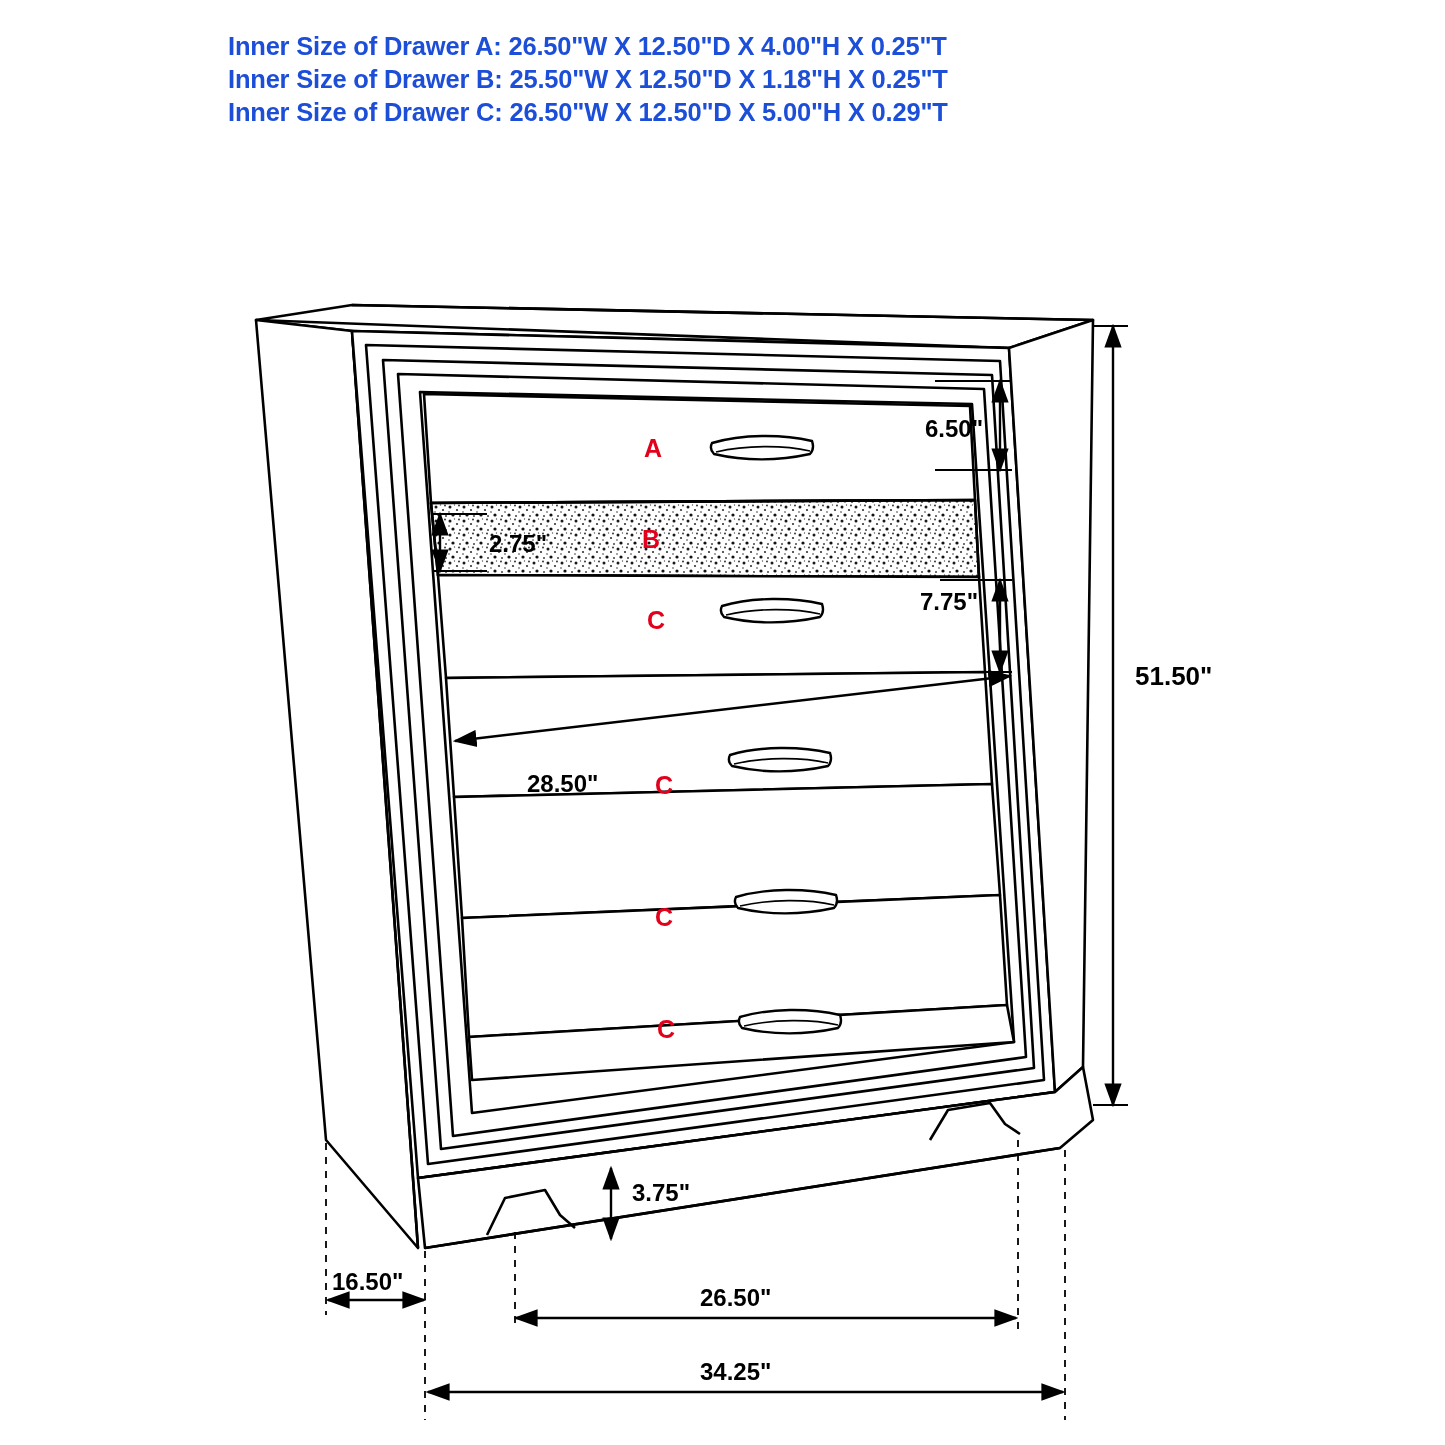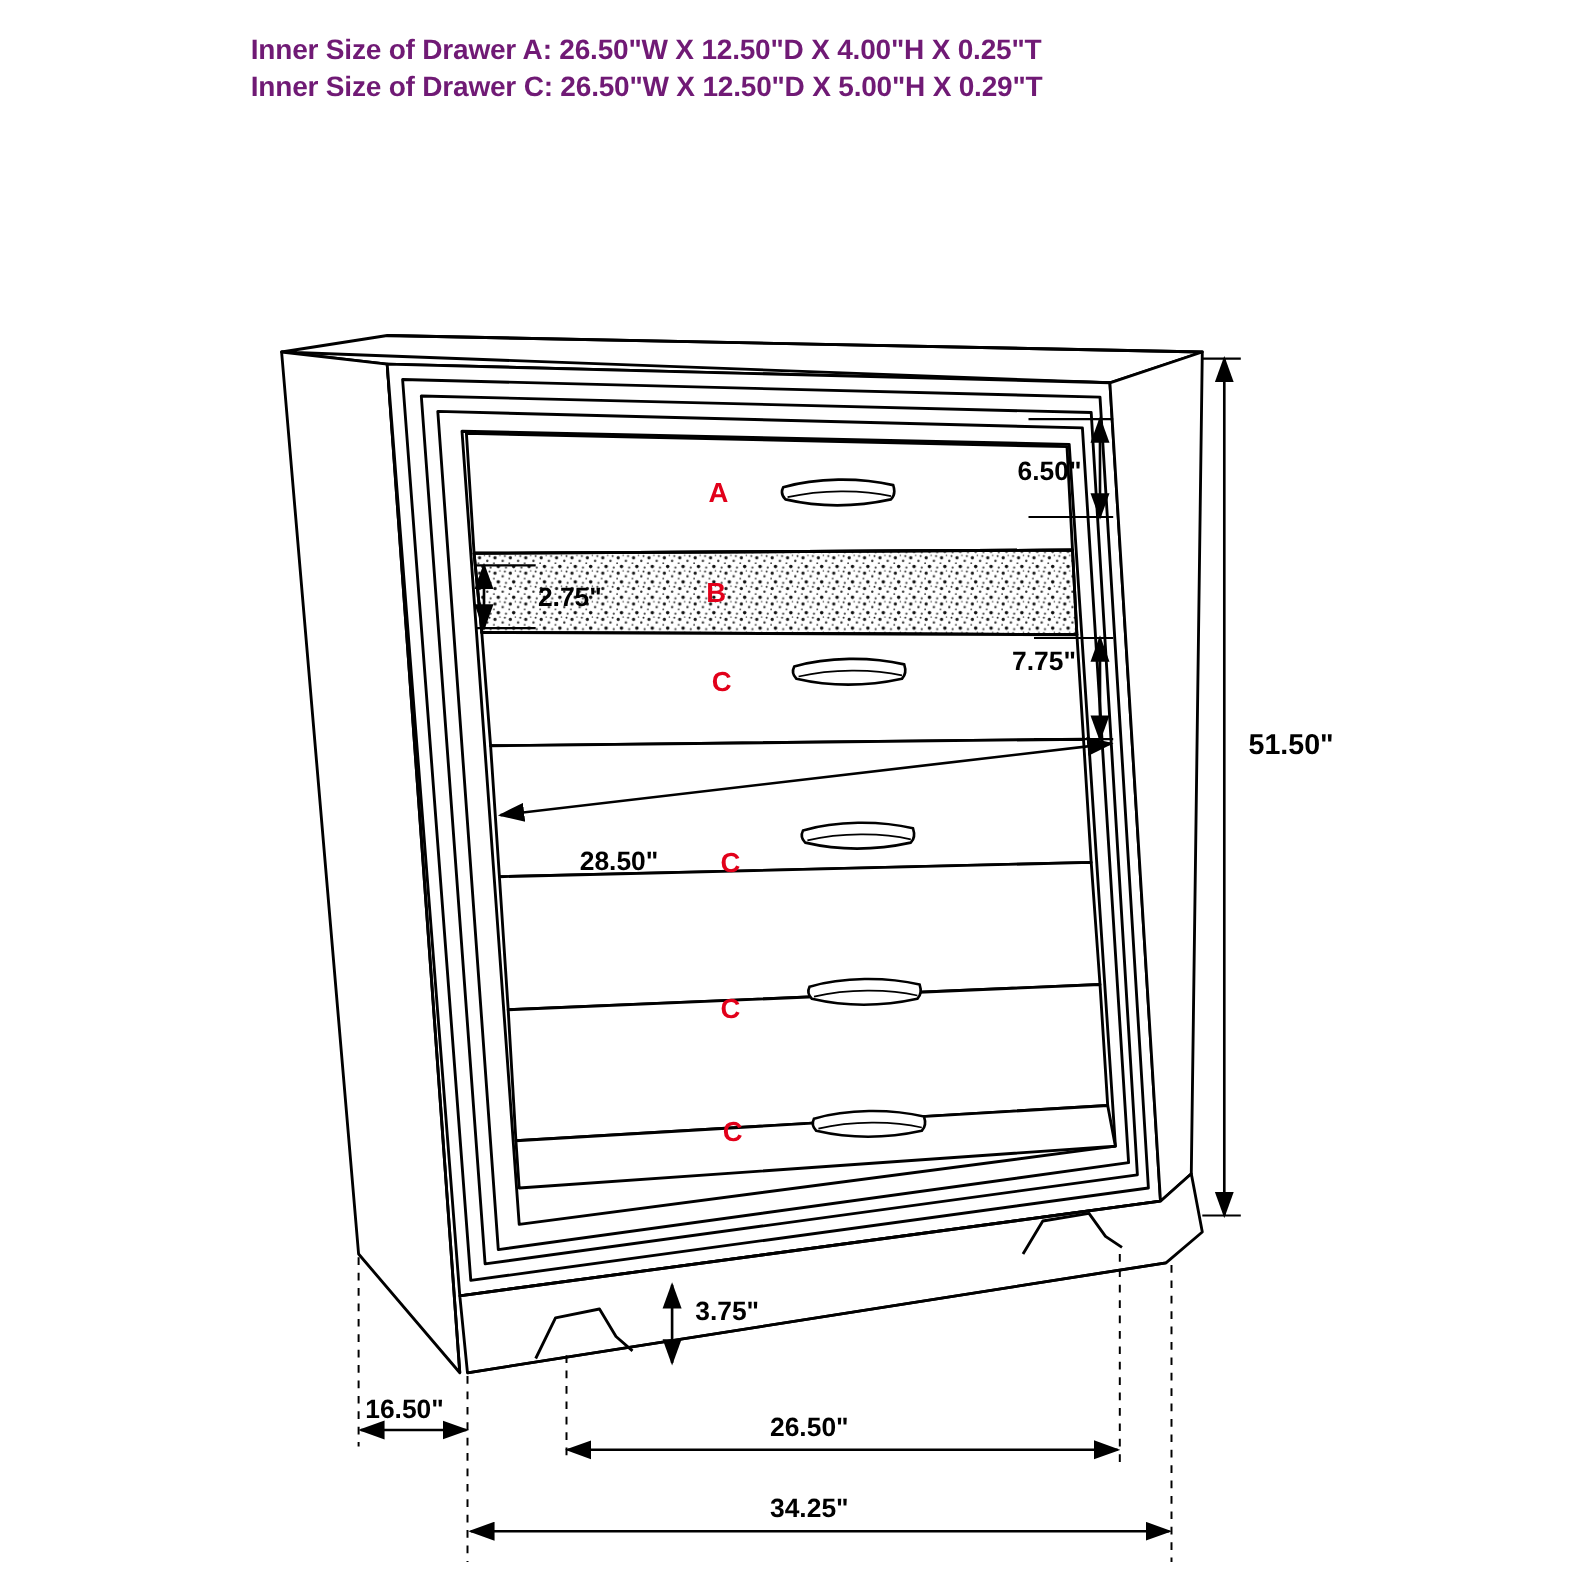--- a/index.html
+++ b/index.html
@@ -21,21 +21,21 @@
   }
   .spec-block {
     position: absolute;
     left: 228px;
     top: 30px;
     width: 1050px;
   }
   .spec-line {
     font-size: 25.5px;
     font-weight: bold;
-    color: #701a75;
+    color: #1d4ed8;
     line-height: 33px;
     white-space: nowrap;
     letter-spacing: -0.2px;
   }
   svg.drawing {
     position: absolute;
     left: 0;
     top: 0;
     width: 1445px;
     height: 1445px;
@@ -55,20 +55,21 @@
     white-space: nowrap;
   }
 </style>
 </head>
 <body>
 
 <div id="stage">
 
   <div class="spec-block">
     <div class="spec-line">Inner Size of Drawer A: 26.50"W X 12.50"D X 4.00"H X 0.25"T</div>
+    <div class="spec-line">Inner Size of Drawer B: 25.50"W X 12.50"D X 1.18"H X 0.25"T</div>
     <div class="spec-line">Inner Size of Drawer C: 26.50"W X 12.50"D X 5.00"H X 0.29"T</div>
   </div>
 
   <svg class="drawing" viewBox="0 0 1445 1445">
     <defs>
       <marker id="arrow-end" markerWidth="10" markerHeight="10" refX="9" refY="3.6" orient="auto" markerUnits="strokeWidth">
         <path d="M0,0 L10,3.6 L0,7.2 z" fill="#000"></path>
       </marker>
       <marker id="arrow-start" markerWidth="10" markerHeight="10" refX="1" refY="3.6" orient="auto" markerUnits="strokeWidth">
         <path d="M10,0 L0,3.6 L10,7.2 z" fill="#000"></path>

